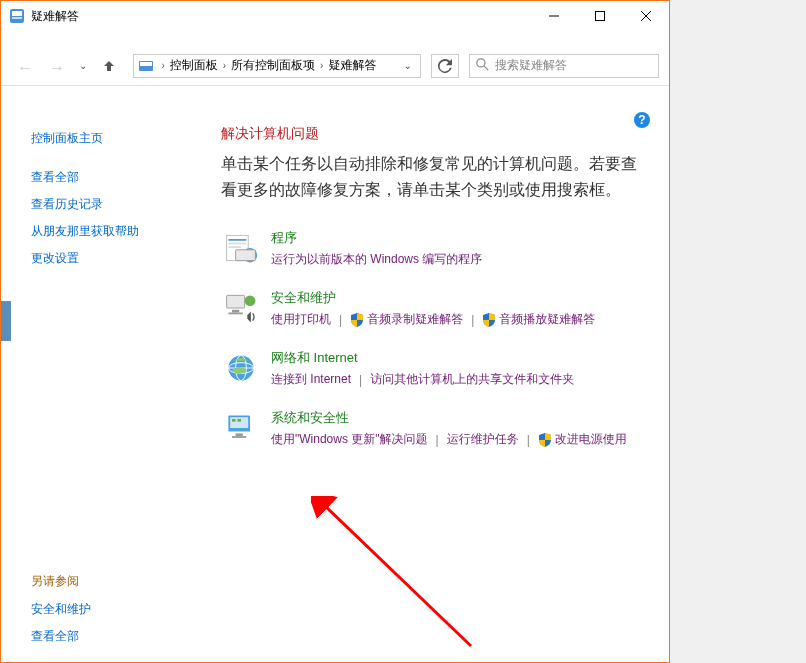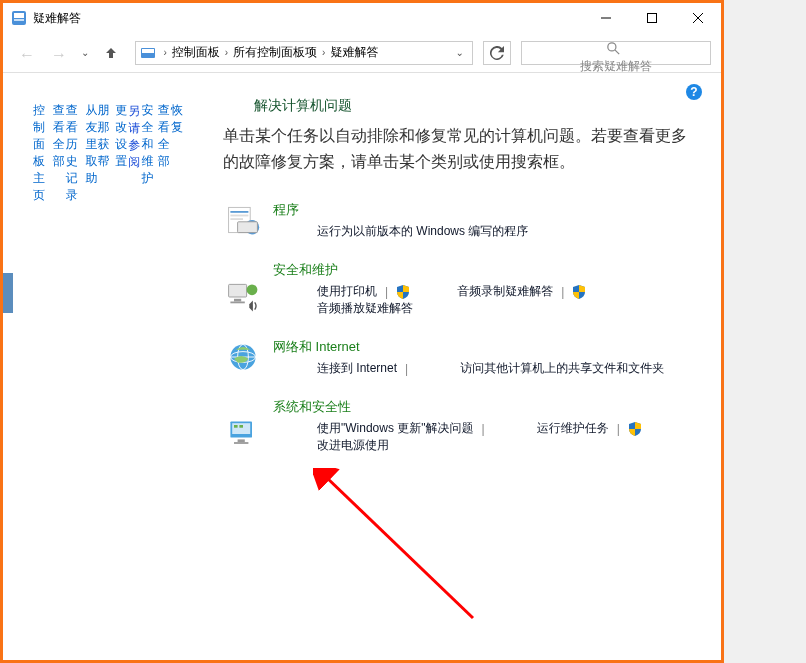--- a/index.html
+++ b/index.html
@@ -1,55 +1,55 @@
 <!DOCTYPE html>
 <html><head>
   <meta charset="utf-8">
   <style>
     * { margin: 0; padding: 0; box-sizing: border-box; font-family: "Microsoft YaHei", "Segoe UI", sans-serif; }
     body { background: #f0f0f0; width: 806px; height: 663px; position: relative; }
-    .window { width: 724px; height: 663px; background: #fff; border: 3px solid #f97316; display: flex; flex-direction: column; }
+    .window { width: 670px; height: 663px; background: #fff; border: 1px solid #f97316; display: flex; flex-direction: column; gap: 15px; }
     
     .titlebar { height: 30px; display: flex; align-items: center; padding-left: 8px; }
     .titlebar-icon { width: 16px; height: 16px; margin-right: 6px; }
     .titlebar-title { font-size: 12px; flex: 1; }
     .win-controls { display: flex; }
     .win-btn { width: 46px; height: 30px; display: flex; align-items: center; justify-content: center; cursor: pointer; }
     
     .navbar { height: 40px; display: flex; align-items: center; padding: 0 10px; border-bottom: 1px solid #e0e0e0; gap: 4px; }
     .nav-arrow { width: 28px; height: 28px; display: flex; align-items: center; justify-content: center; color: #666; cursor: pointer; font-size: 16px; }
     .nav-arrow.disabled { color: #ccc; cursor: default; }
     .nav-up { width: 28px; height: 28px; display: flex; align-items: center; justify-content: center; cursor: pointer; color: #333; }
     .address-bar { flex: 1; height: 24px; border: 1px solid #ccc; display: flex; align-items: center; padding: 0 4px; margin: 0 6px; font-size: 12px; }
     .address-icon { width: 16px; height: 16px; margin-right: 4px; }
     .breadcrumb { display: flex; align-items: center; flex: 1; }
     .breadcrumb-item { padding: 0 2px; cursor: pointer; }
     .breadcrumb-sep { padding: 0 3px; color: #555; font-size: 10px; }
     .addr-drop { cursor: pointer; padding: 0 4px; color: #555; font-size: 10px; }
     .refresh-btn { width: 28px; height: 24px; border: 1px solid #ccc; display: flex; align-items: center; justify-content: center; cursor: pointer; margin-right: 6px; }
-    .search-box { width: 190px; height: 24px; border: 1px solid #ccc; display: flex; align-items: center; padding: 0 6px; font-size: 12px; color: #888; flex-direction: column; }
+    .search-box { width: 190px; height: 24px; border: 1px solid #ccc; display: flex; align-items: center; padding: 0 6px; font-size: 12px; color: #888; }
     .search-icon { margin-right: 6px; color: #888; }
     
     .content { flex: 1; display: flex; position: relative; }
     
-    .sidebar { width: 200px; padding: 24px 20px 12px 30px; display: flex; flex-direction: row; }
+    .sidebar { width: 200px; padding: 24px 20px 12px 30px; display: flex; flex-direction: column; }
     .sidebar-link { font-size: 12px; color: #0066cc; cursor: pointer; padding: 5px 0; }
     .sidebar-spacer { flex: 1; }
-    .sidebar-heading { font-size: 12px; color: #1d4ed8; padding: 6px 0; }
+    .sidebar-heading { font-size: 12px; color: #a16207; padding: 6px 0; }
     
     .main { flex: 1; padding: 24px 20px 12px 20px; position: relative; }
-    .main-title { font-size: 14px; color: #14532d; padding-bottom: 8px; margin-left: 31px; }
+    .main-title { font-size: 14px; color: #b91c1c; padding-bottom: 8px; }
     .main-desc { font-size: 16px; color: #333; line-height: 1.6; padding-bottom: 18px; }
     
-    .category { display: flex; align-items: flex-end; padding: 8px 0 12px 0; }
+    .category { display: flex; align-items: flex-start; padding: 8px 0 12px 0; }
     .cat-icon { width: 40px; height: 40px; margin-right: 10px; display: flex; align-items: center; justify-content: center; flex-shrink: 0; }
     .cat-body { flex: 1; }
     .cat-title { font-size: 13px; color: #1a7f1a; cursor: pointer; padding-bottom: 4px; display: inline-block; }
     .cat-links { display: flex; flex-wrap: wrap; align-items: center; font-size: 12px; }
-    .cat-link { color: #0f172a; cursor: pointer; margin-left: 44px; }
+    .cat-link { color: #701a75; cursor: pointer; }
     .cat-sep { color: #888; padding: 0 8px; }
     .shield { width: 14px; height: 14px; margin-right: 3px; display: inline-flex; vertical-align: middle; }
     
     .help-icon { position: absolute; right: 18px; top: 10px; width: 18px; height: 18px; cursor: pointer; }
     
     .annotation-arrow { position: absolute; left: 310px; top: 395px; pointer-events: none; z-index: 10; }
     
     .left-edge-decor { position: absolute; left: 0; top: 200px; width: 10px; height: 40px; background: #5b8dbd; z-index: 0; }
 
     
@@ -138,21 +138,20 @@
       <div class="sidebar-link">控制面板主页</div>
       <div style="height:12px;"></div>
       <div class="sidebar-link">查看全部</div>
       <div class="sidebar-link">查看历史记录</div>
       <div class="sidebar-link">从朋友那里获取帮助</div>
       <div class="sidebar-link">更改设置</div>
       <div class="sidebar-spacer"></div>
       <div class="sidebar-heading">另请参阅</div>
       <div class="sidebar-link">安全和维护</div>
       <div class="sidebar-link">查看全部</div>
-      <div class="sidebar-link">恢复</div>
     </div>
 
     <div class="main">
       <div class="help-icon">
         <svg viewBox="0 0 18 18" width="18" height="18">
             <circle cx="9" cy="9" r="8" fill="#1e88e5"></circle>
             <text x="9" y="13" text-anchor="middle" font-size="12" fill="#fff" font-weight="bold">?</text>
           </svg>
       </div>
 

